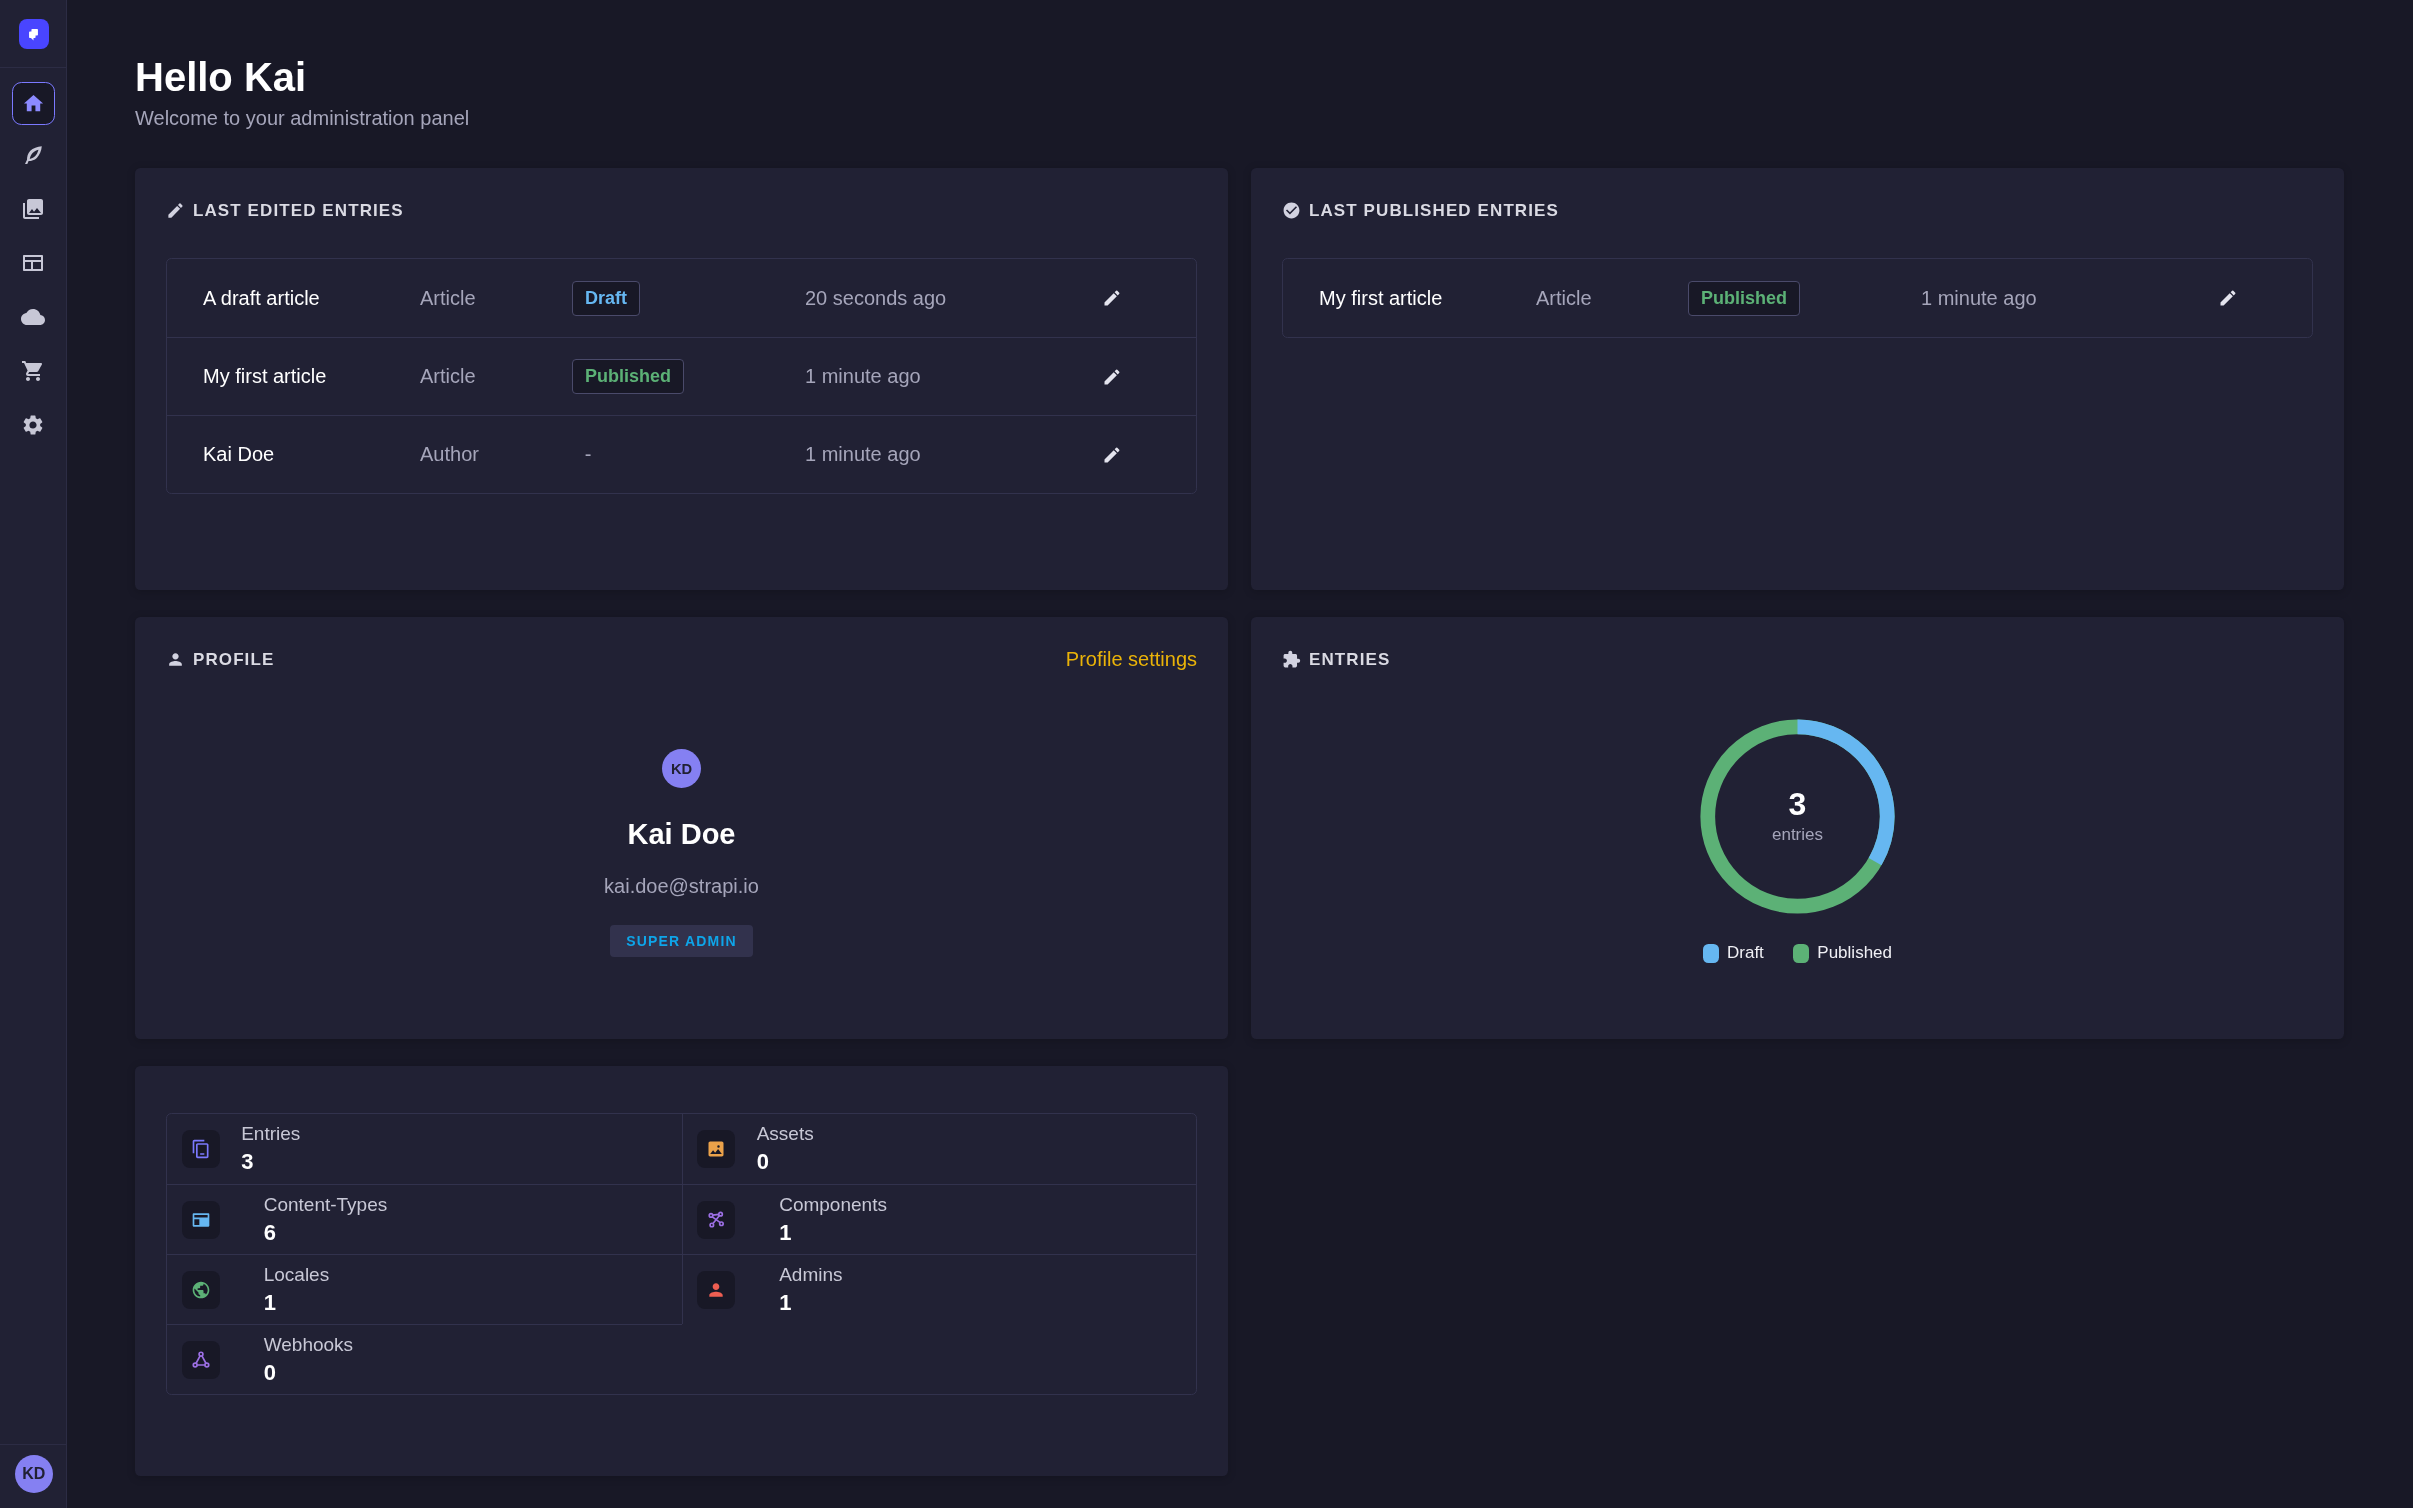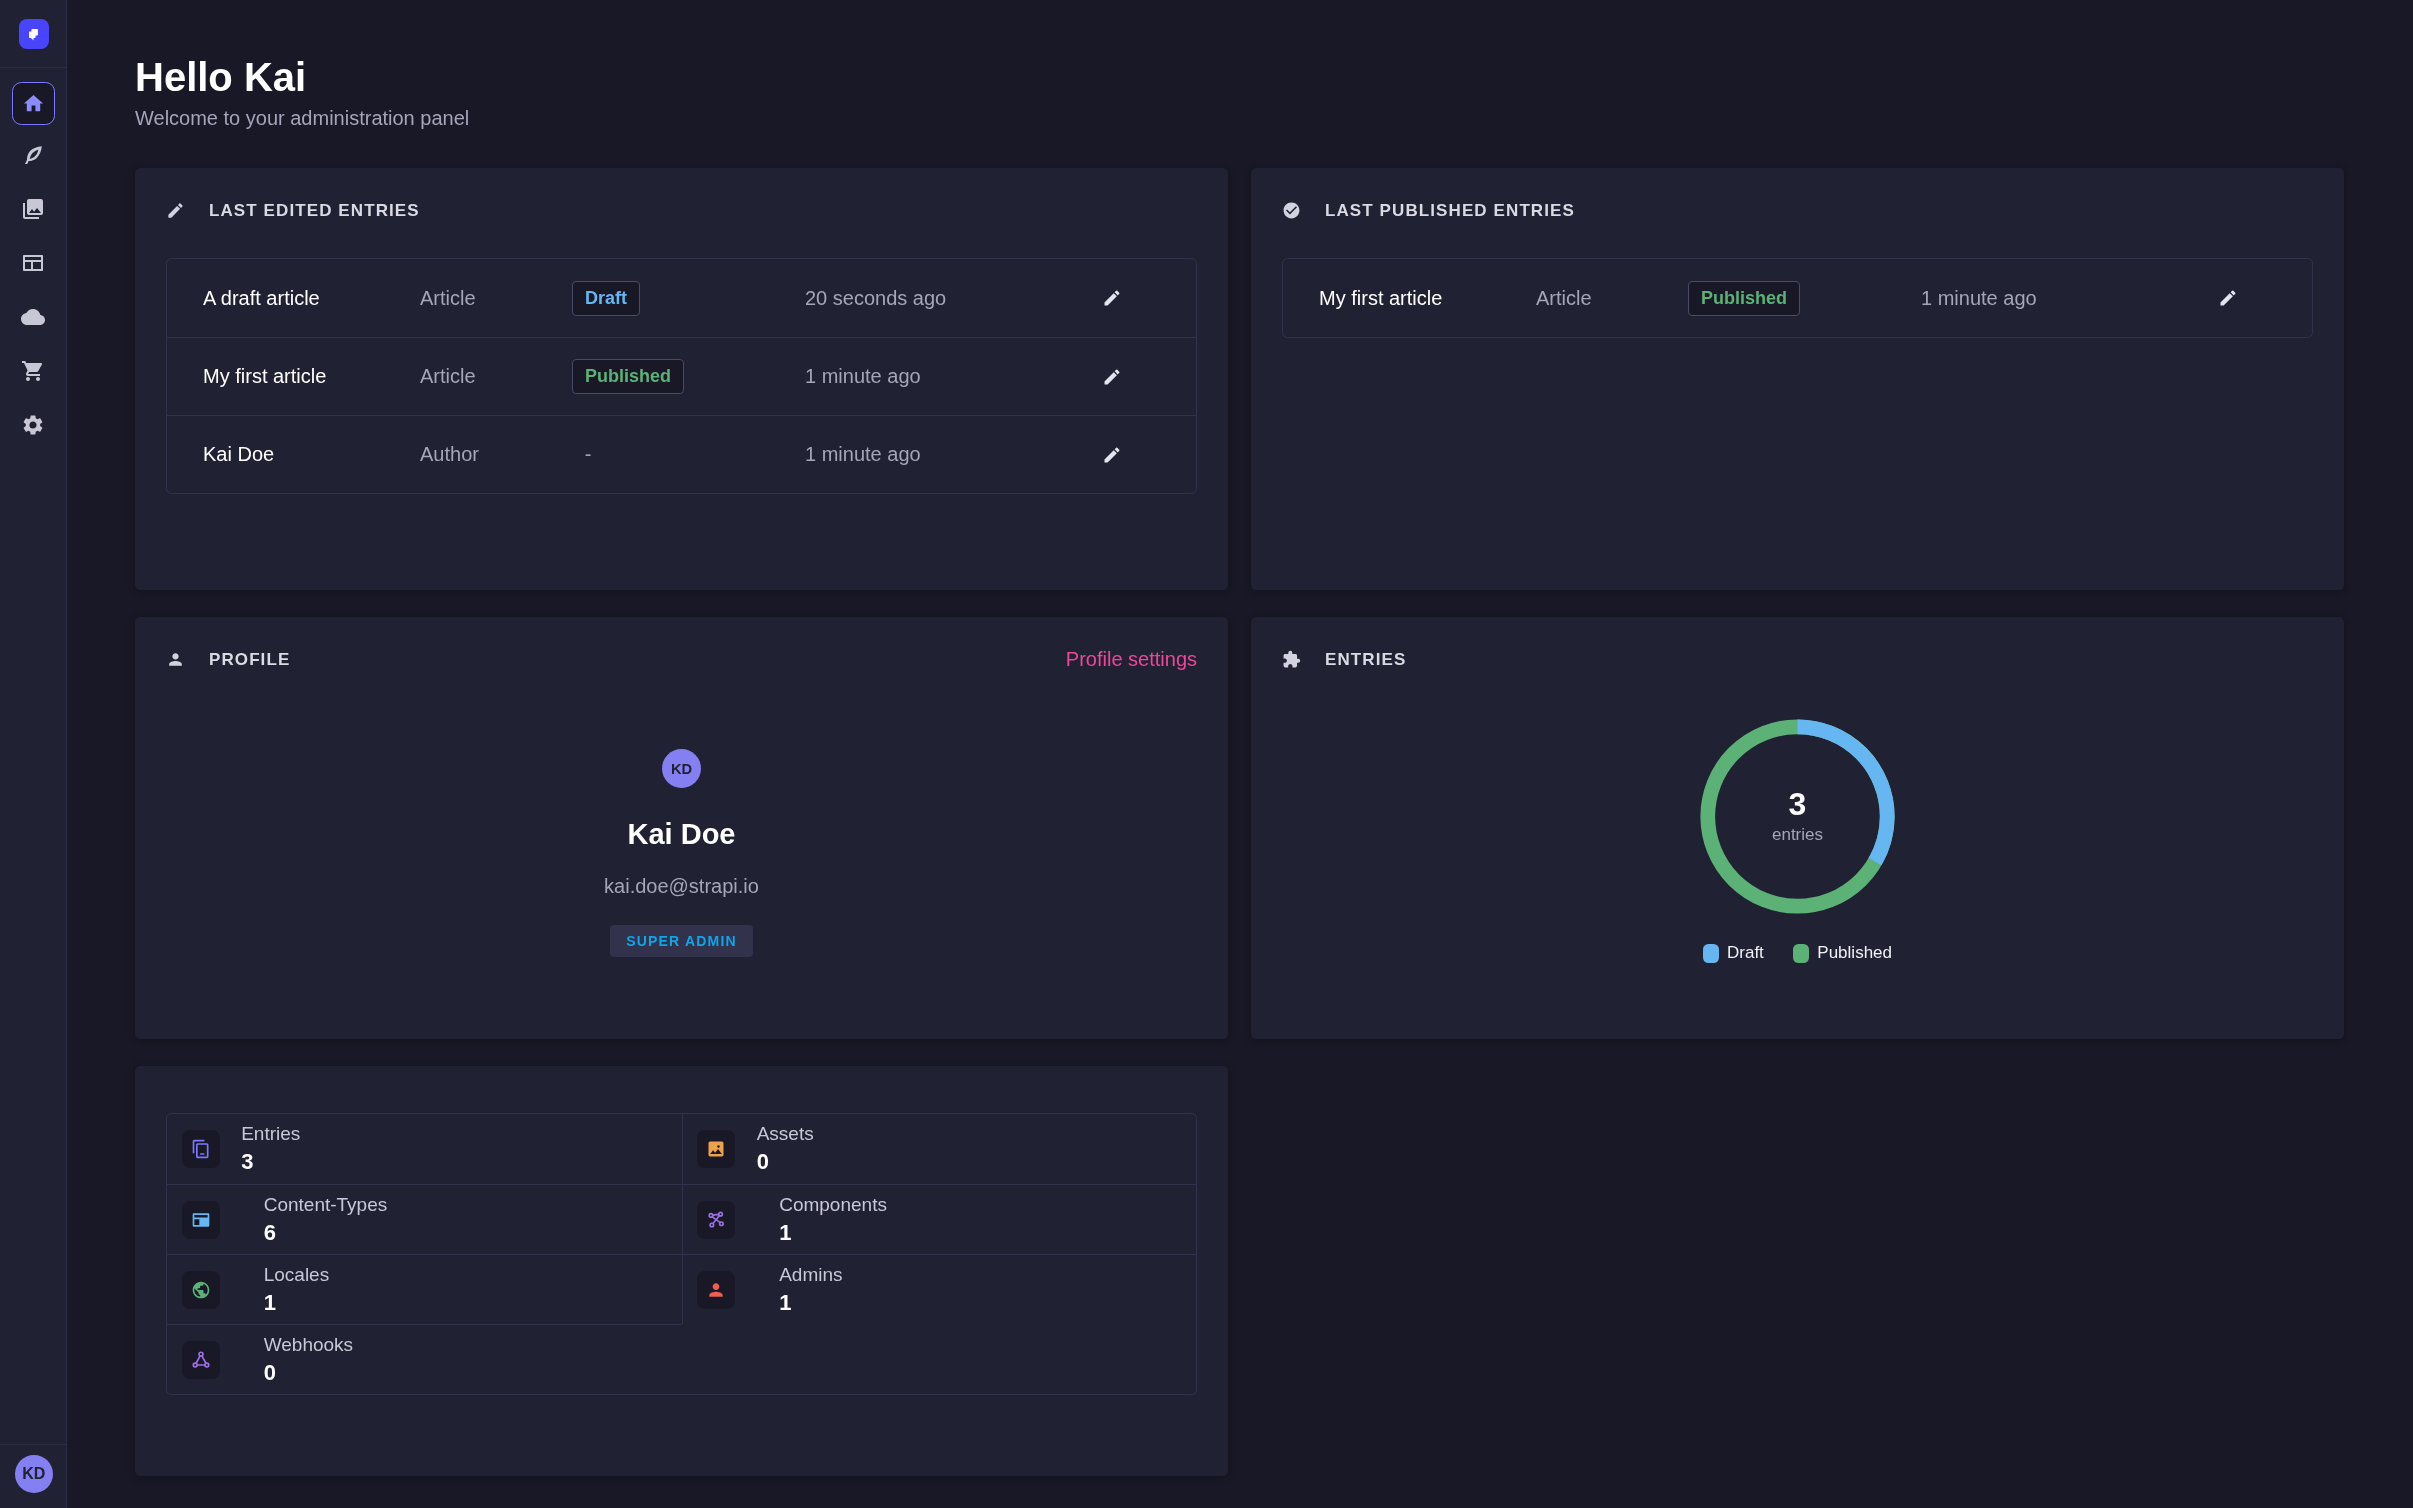--- a/index.html
+++ b/index.html
@@ -30,25 +30,25 @@
   .page-title { position:absolute; left:135px; top:55px; margin:0; font-size:40px; font-weight:700; color:#ffffff; }
   .page-subtitle { position:absolute; left:135px; top:107px; margin:0; font-size:20px; color:#a5a5ba; }
   
   .card { position:absolute; background:#212134; border-radius:5.4px; padding:31px;
     box-shadow:0 1.3px 8px rgba(0,0,0,.18); }
   #card-last-edited    { left:135px;  top:168px;  width:1093px; height:422px; }
   #card-last-published { left:1251px; top:168px;  width:1093px; height:422px; }
   #card-profile        { left:135px;  top:617px;  width:1093px; height:422px; }
   #card-entries        { left:1251px; top:617px;  width:1093px; height:422px; }
   #card-stats          { left:135px;  top:1066px; width:1093px; height:410px; }
-  .card-header { display:flex; align-items:center; gap:24px; height:23px; }
+  .card-header { display:flex; align-items:center; gap:8px; height:23px; }
   .card-header .hdr-icon { display:flex; }
   .card-header .hdr-icon svg { width:19px; height:19px; color:#d2d2e0; }
   .card-title { font-size:17px; font-weight:700; letter-spacing:1.1px; color:#dadae3; }
-  .header-link { margin-left:auto; font-size:20px; color:#ec4899; text-decoration:none; cursor:pointer; }
+  .header-link { margin-left:auto; font-size:20px; color:#eab308; text-decoration:none; cursor:pointer; }
   
   .entries-table { margin-top:36px; border:0.7px solid #32324d; border-radius:5.4px; overflow:hidden; }
   .entry-row { display:grid; grid-template-columns:217px 152px 233px 291px 1fr;
     align-items:center; height:78px; padding-left:36px; }
   .entry-row + .entry-row { border-top:0.7px solid #32324d; }
   .entry-name { font-size:20px; color:#ffffff; }
   .entry-type { font-size:20px; color:#a5a5ba; }
   .badge { display:inline-flex; align-items:center; height:35px; padding:0 12px;
     border:0.7px solid #4a4a6a; border-radius:4px; background:#181826;
     font-size:18px; font-weight:700; width:fit-content; }

